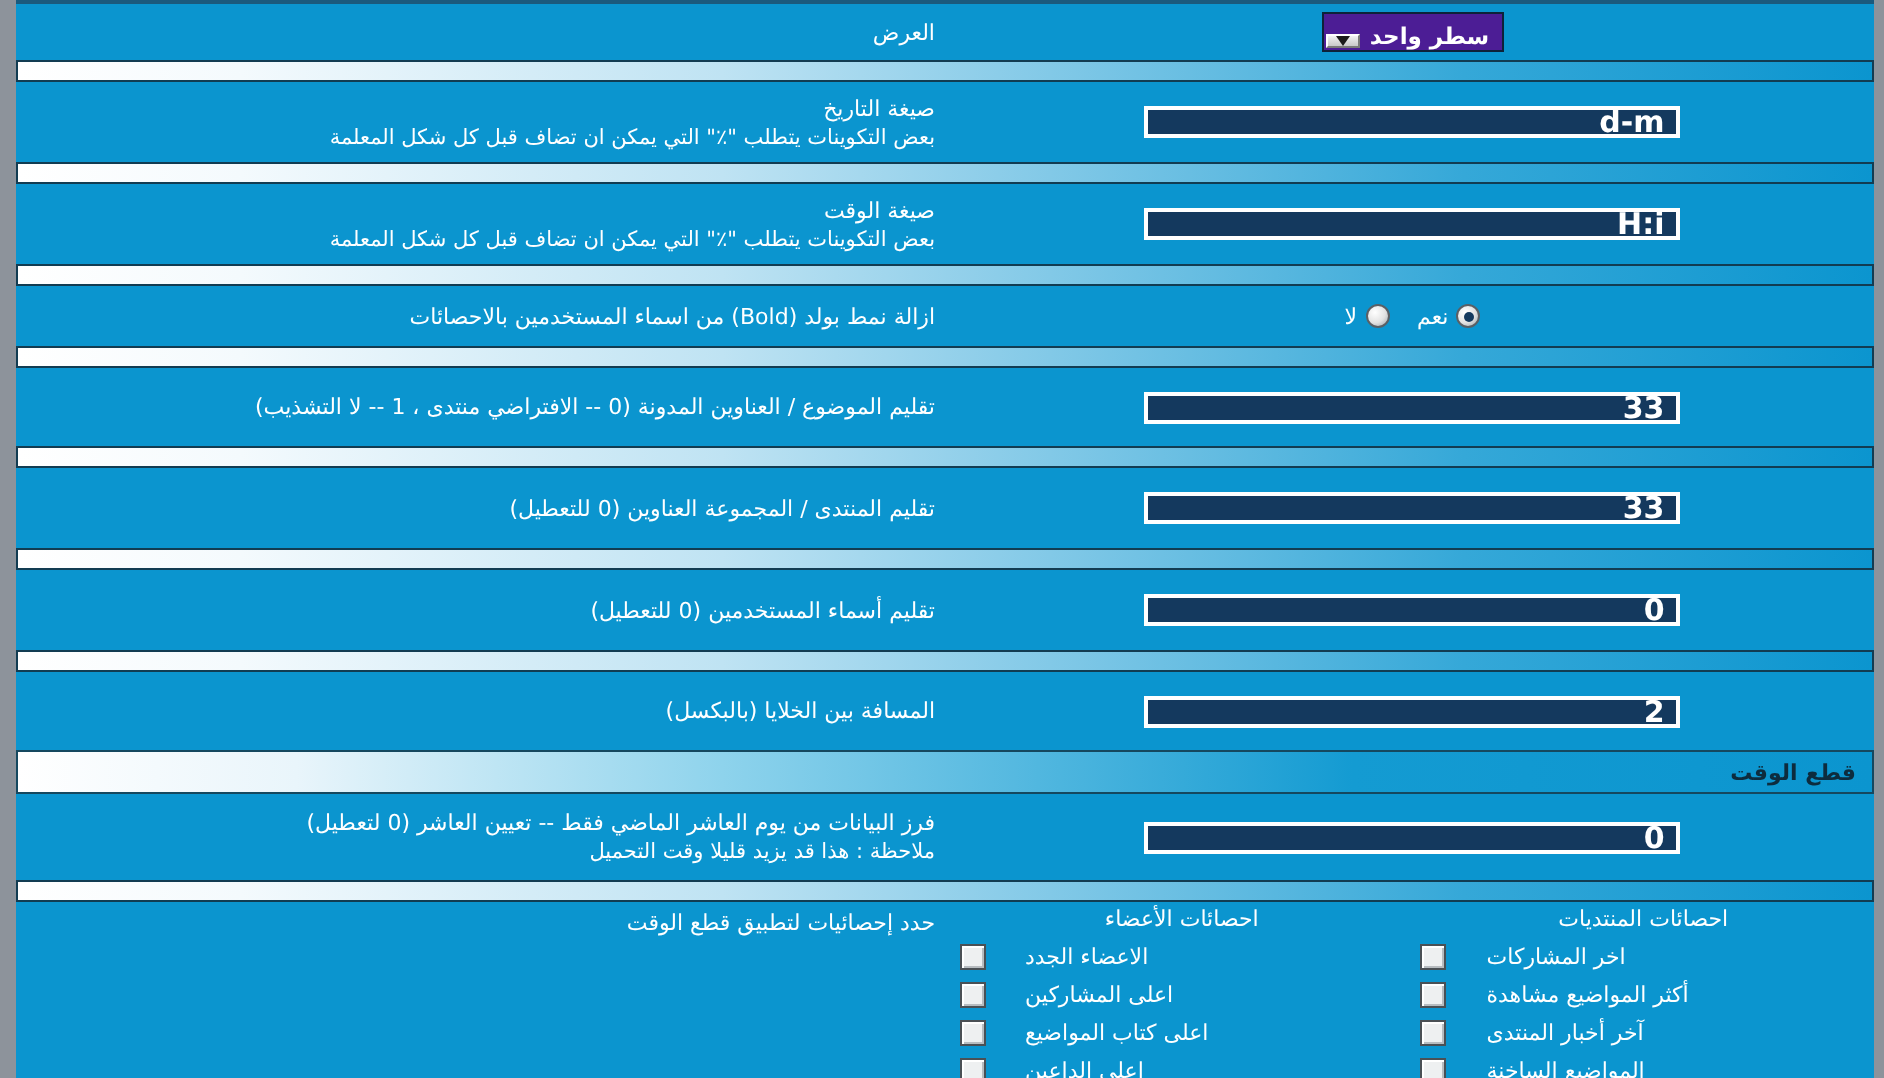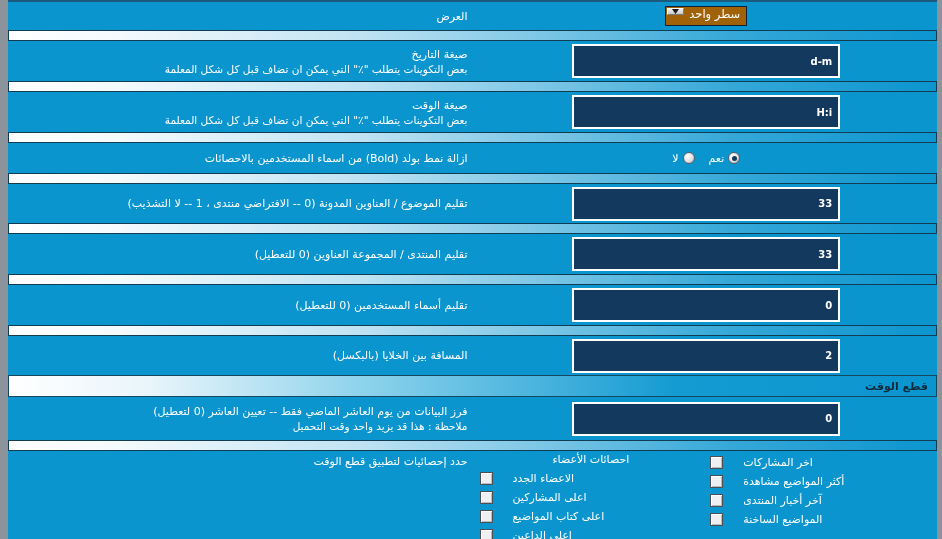--- a/index.html
+++ b/index.html
@@ -94,45 +94,46 @@
   }
   .section-head .title {
     color: #0d2c3e;
     font-size: 11px;
     font-weight: bold;
   }
 
   
   .text-input {
     width: 268px;
-    height: 34px;
+    height: 16px;
     box-sizing: border-box;
     background: #14395e;
     border: 2px solid #ffffff;
     color: #ffffff;
-    font-size: 10px;
+    font-size: 15px;
     font-weight: bold;
     text-align: right;
     padding: 0 6px;
     line-height: 18px;
     font-family: "DejaVu Sans", "Liberation Sans", sans-serif;
     outline: none;
     direction: ltr;
   }
 
   .select-box {
     height: 18px;
     display: inline-flex;
     flex-direction: row-reverse;
-    align-items: flex-start;
-    background: #a16207;
+    align-items: flex-end;
+    background: #4c1d95;
     border: 1px solid #0d2239;
     color: #ffffff;
     font-size: 11.5px;
     direction: rtl;
+    font-weight: bold;
   }
   .select-box .sel-text {
     padding: 0 6px 0 4px;
     display: flex;
     align-items: center;
     white-space: nowrap;
   }
   .select-box .sel-arrow {
     width: 15px;
     background: linear-gradient(to bottom, #f2f2f2, #c9c9c9);
@@ -338,28 +339,29 @@
     <div class="section-head">
       <span class="title">قطع الوقت</span>
     </div>
 
     <div class="row" style="height:43px;">
       <div class="field-cell">
         <input class="text-input" type="text" value="0" style="">
       </div>
       <div class="label-cell">
         <span>فرز البيانات من يوم العاشر الماضي فقط -- تعيين العاشر (0 لتعطيل)</span>
-        <span class="sub">ملاحظة : هذا قد يزيد واحد وقت التحميل</span>
+        <span class="sub">ملاحظة : هذا قد يزيد قليلا وقت التحميل</span>
       </div>
     </div>
 
     <div class="sep"></div>
 
     <div class="checks-area">
       <div class="check-col">
+        <div class="col-title">احصائات المنتديات</div>
         <div class="check-row">
           <span class="checkbox"></span>
           <span class="cb-label">اخر المشاركات</span>
         </div>
         <div class="check-row">
           <span class="checkbox"></span>
           <span class="cb-label">أكثر المواضيع مشاهدة</span>
         </div>
         <div class="check-row">
           <span class="checkbox"></span>

